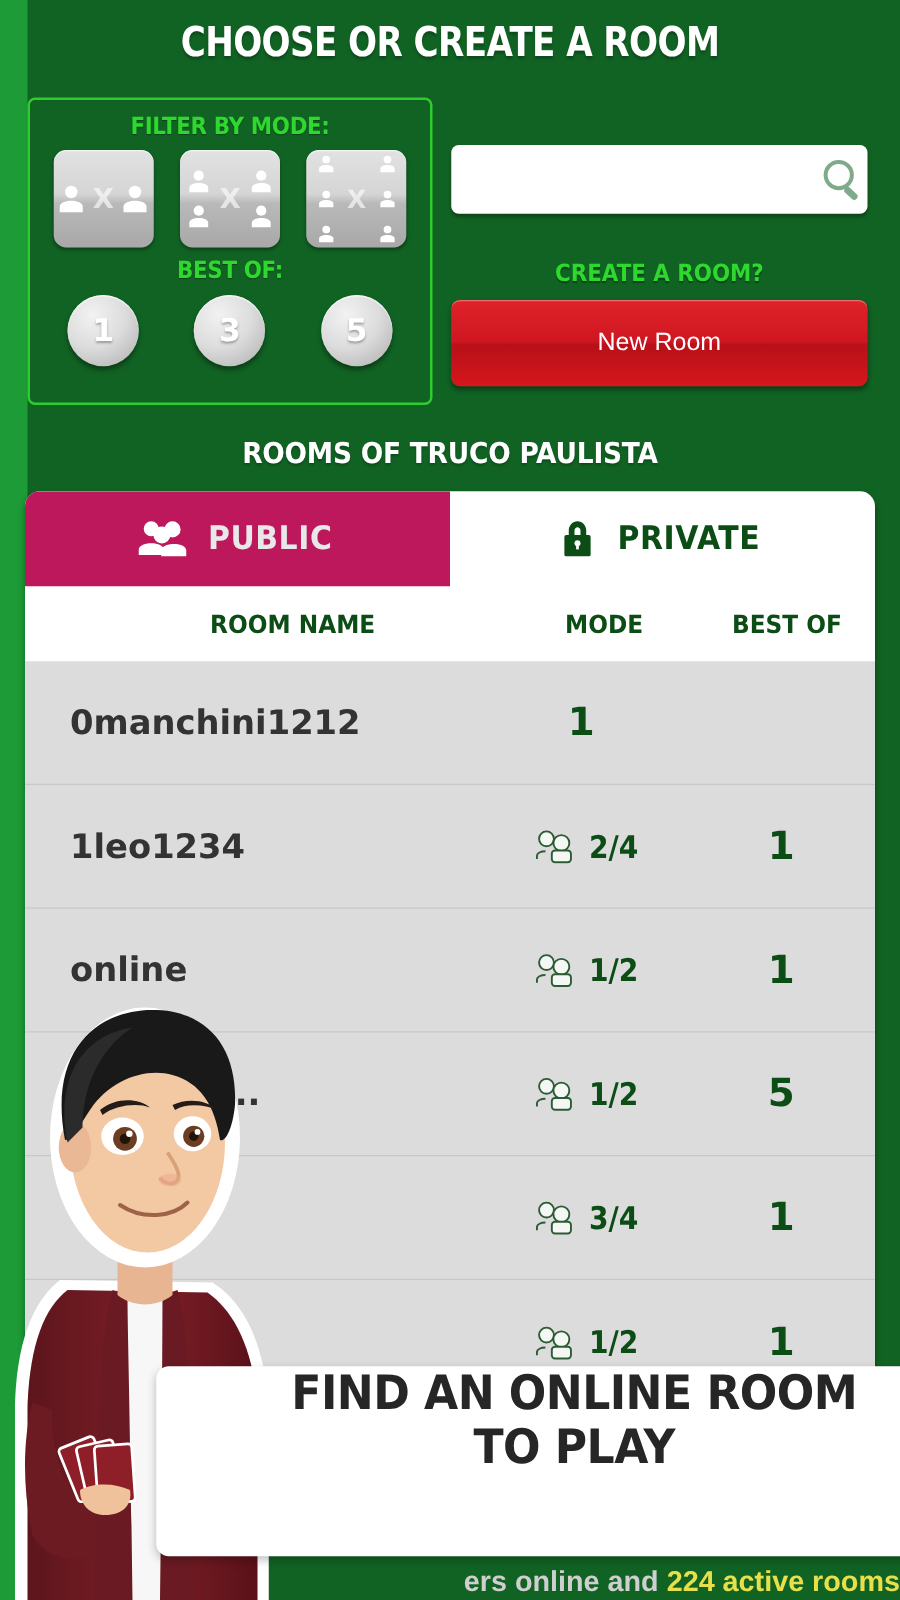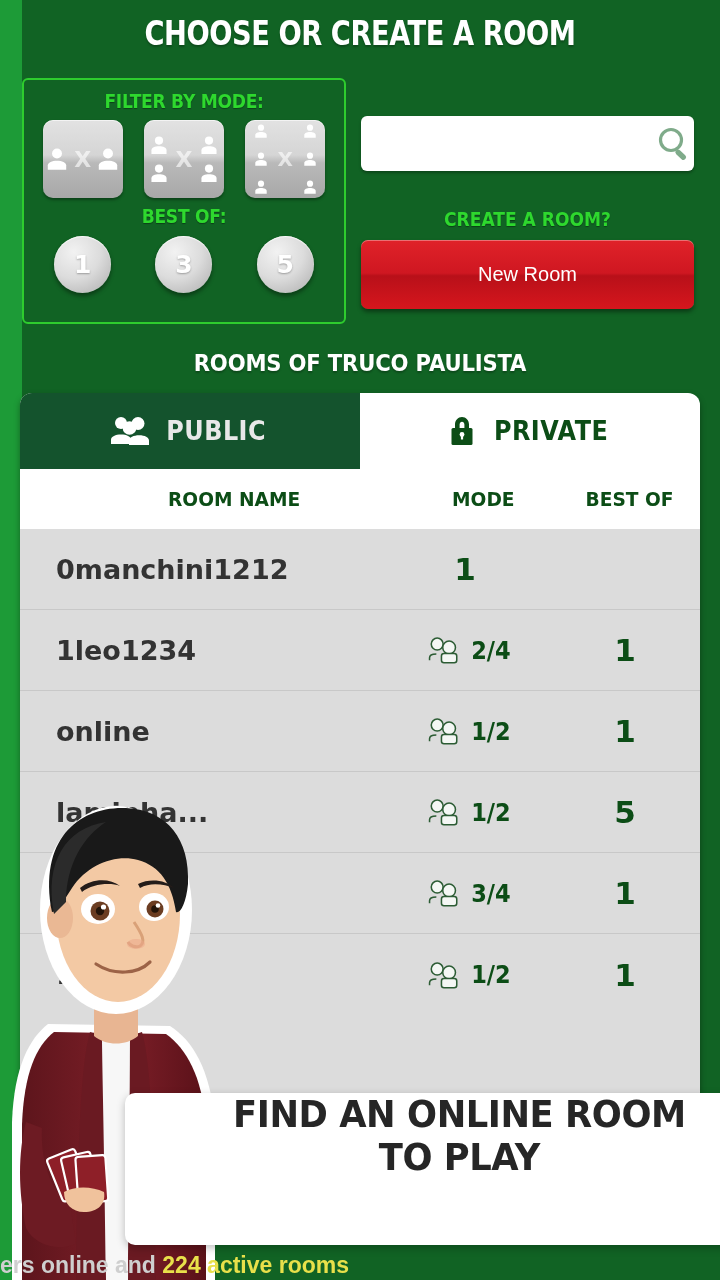--- a/index.html
+++ b/index.html
@@ -139,21 +139,21 @@
     background:#ffffff;
     border-radius:12px;
     overflow:hidden;
     box-shadow:0 3px 6px rgba(0,0,0,.35);
   }
   .tabs{ display:flex; height:76px; }
   .tab{
     flex:1; display:flex; align-items:center; justify-content:center;
     gap:12px; cursor:pointer;
   }
-  .tab-active{ background:#14532d; }
+  .tab-active{ background:#be185d; }
   .tab-label{
     font-size:26px; font-weight:bold;
     font-family:"DejaVu Sans", sans-serif;
     transform:scaleX(0.92);
     letter-spacing:.5px;
   }
   .tab-active .tab-label{ color:#e8e8e8; }
   .tab-inactive .tab-label{ color:#0c4d16; }
   .col-head{
     display:flex; height:60px; align-items:center;
@@ -164,21 +164,21 @@
     color:#0c4d16; font-size:20px; font-weight:bold;
     font-family:"DejaVu Sans", sans-serif;
     text-align:center;
     transform:scaleX(0.93);
   }
   .c-name{ width:370px; }
   .c-mode{ width:160px; }
   .c-best{ width:150px; }
   .rows{ background:#dcdcdc; height:574px; position:relative; }
   .row{
-    display:flex; align-items:center; height:81px;
+    display:flex; align-items:center; height:99px;
     border-bottom:1px solid #c8c8c8;
     padding:0;
   }
   .row:last-child{ border-bottom:none; }
   .r-name{
     width:370px; padding-left:36px;
     font-size:27px; font-weight:bold; color:#333333;
     font-family:"DejaVu Sans", sans-serif;
     white-space:nowrap; overflow:hidden;
   }
@@ -214,21 +214,21 @@
   .tip-text{
     font-size:38px; font-weight:bold; color:#262626;
     line-height:1.12;
     font-family:"DejaVu Sans", sans-serif;
     transform:scaleX(.93);
     letter-spacing:-0.5px;
   }
   
   .status{
     position:absolute; left:0; top:1252px; width:720px;
-    text-align:left; font-size:23px; font-weight:bold;
+    text-align:right; font-size:23px; font-weight:bold;
     font-family:"Liberation Sans", sans-serif;
     color:#cfcfcf;
     white-space:nowrap;
   }
   .status .num{ color:#e8e04a; }
 </style>
 </head>
 <body>
 
 <div id="app">

